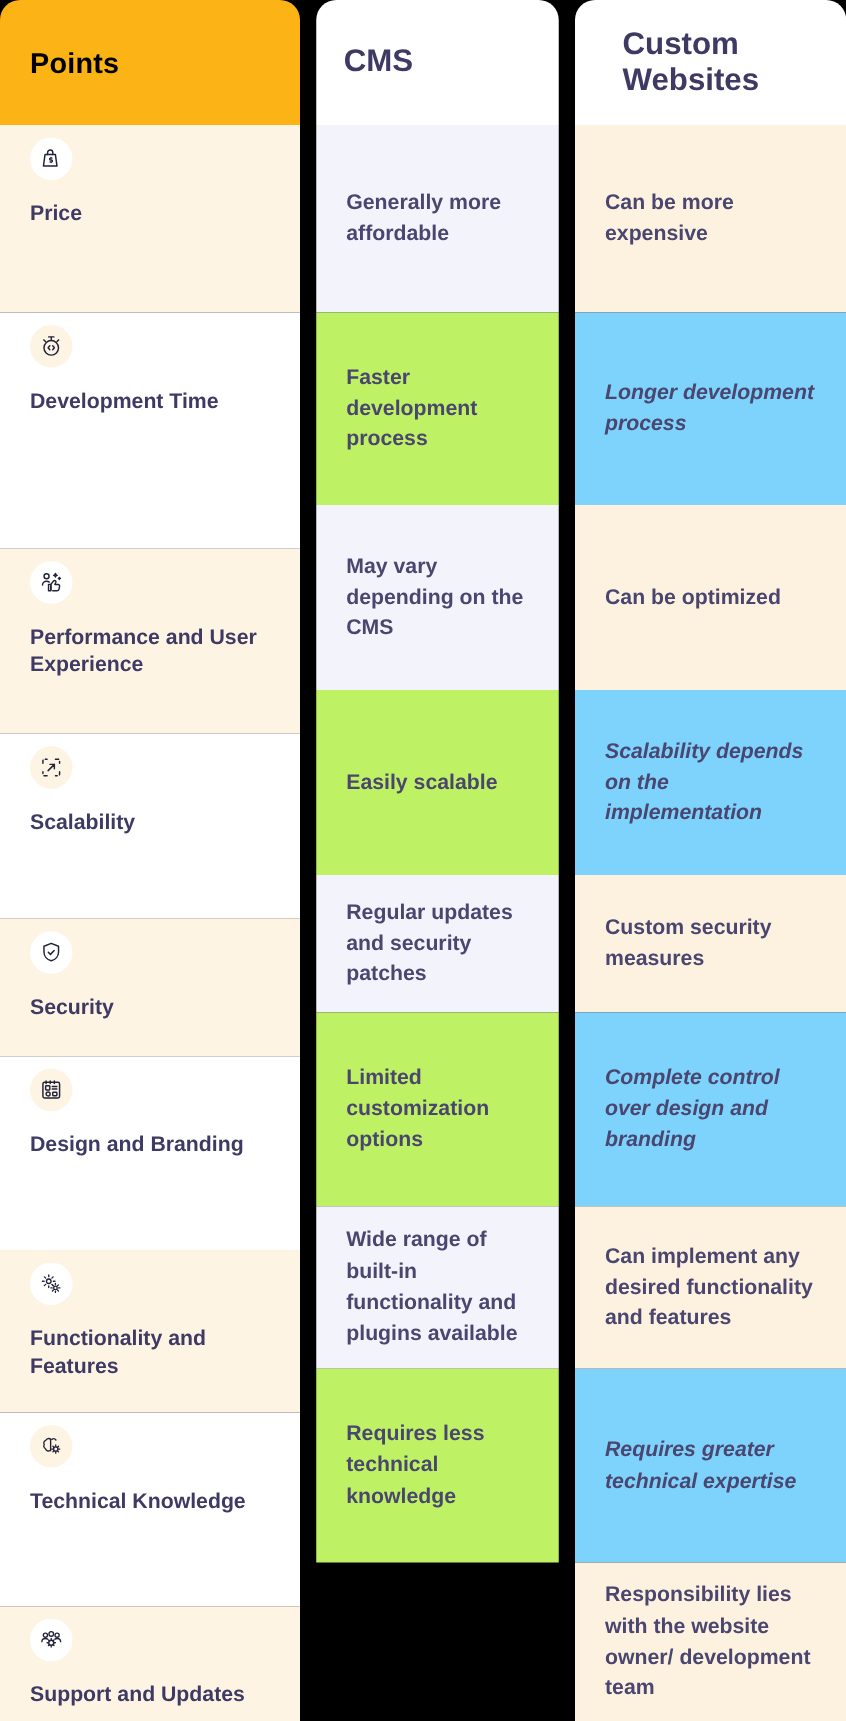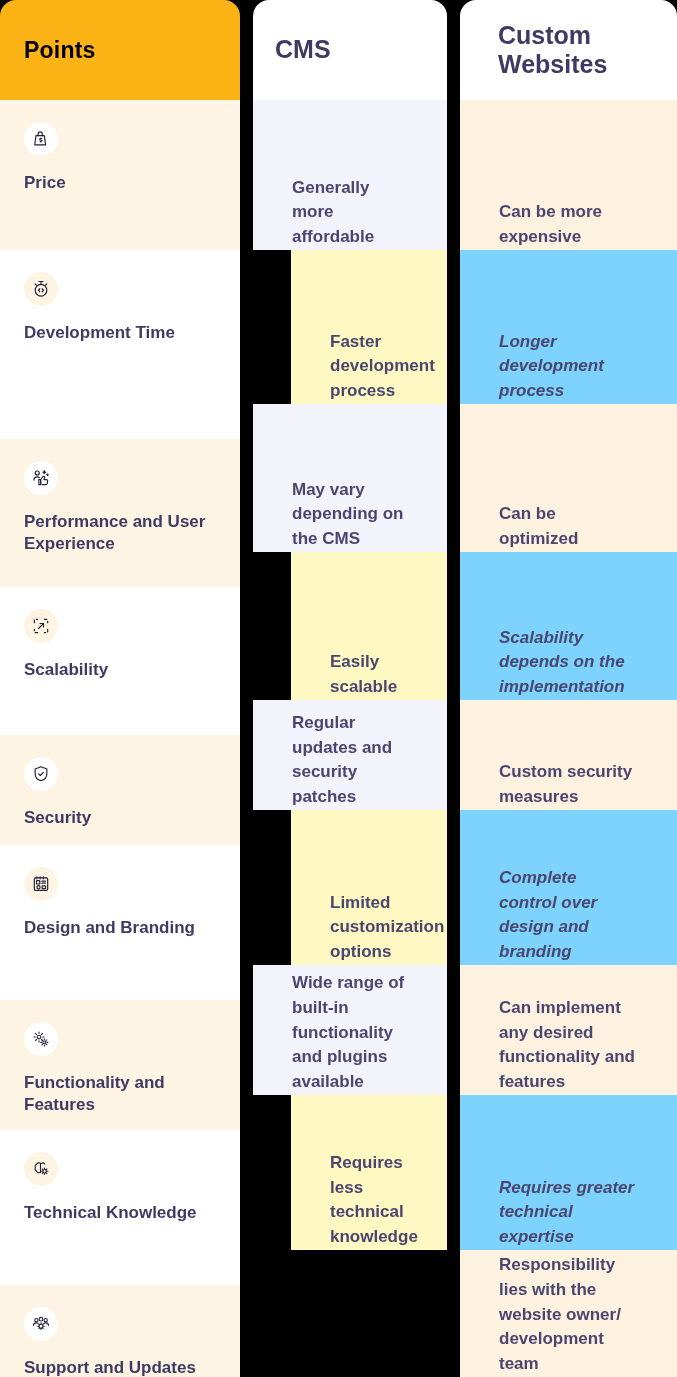--- a/index.html
+++ b/index.html
@@ -50,35 +50,35 @@
   }
   .hdr-cms  { padding-left:22px; }
   .hdr-cust { padding-left:38px; }
 
   
   .body { display:flex; flex-direction:column; flex:1 1 auto; }
 
   .row {
     display:flex;
     flex-direction:column;
-    justify-content:flex-end;
-    padding:0 39px;
+    justify-content:center;
+    padding:0 24px;
     overflow:hidden;
   }
   
   .col-points .row { padding:0 24px; justify-content:flex-start; }
   .row-shade-points  { background:#FDF4E3; }
   .row-plain-points  { background:#FFFFFF; }
   .row-shade-cms     { background:#F2F3FB; }
-  .row-plain-cms     { background:#fef9c3;margin-left:38px; }
+  .row-plain-cms     { background:#bef264; }
   .row-shade-cust    { background:#FDF2DF; }
   .row-plain-cust    { background:#7dd3fc;font-style:italic; }
 
   .pt-inner {
-    padding-top:22px;
+    padding-top:10px;
   }
   .icon-wrap {
     width:34px; height:34px;
     border-radius:50%;
     background:#FFFFFF;
     display:flex; align-items:center; justify-content:center;
     margin-bottom:16px;
   }
   .row-plain-points .icon-wrap { background:#FDF4E3; }
   .icon-wrap svg { width:20px; height:20px; display:block; }

